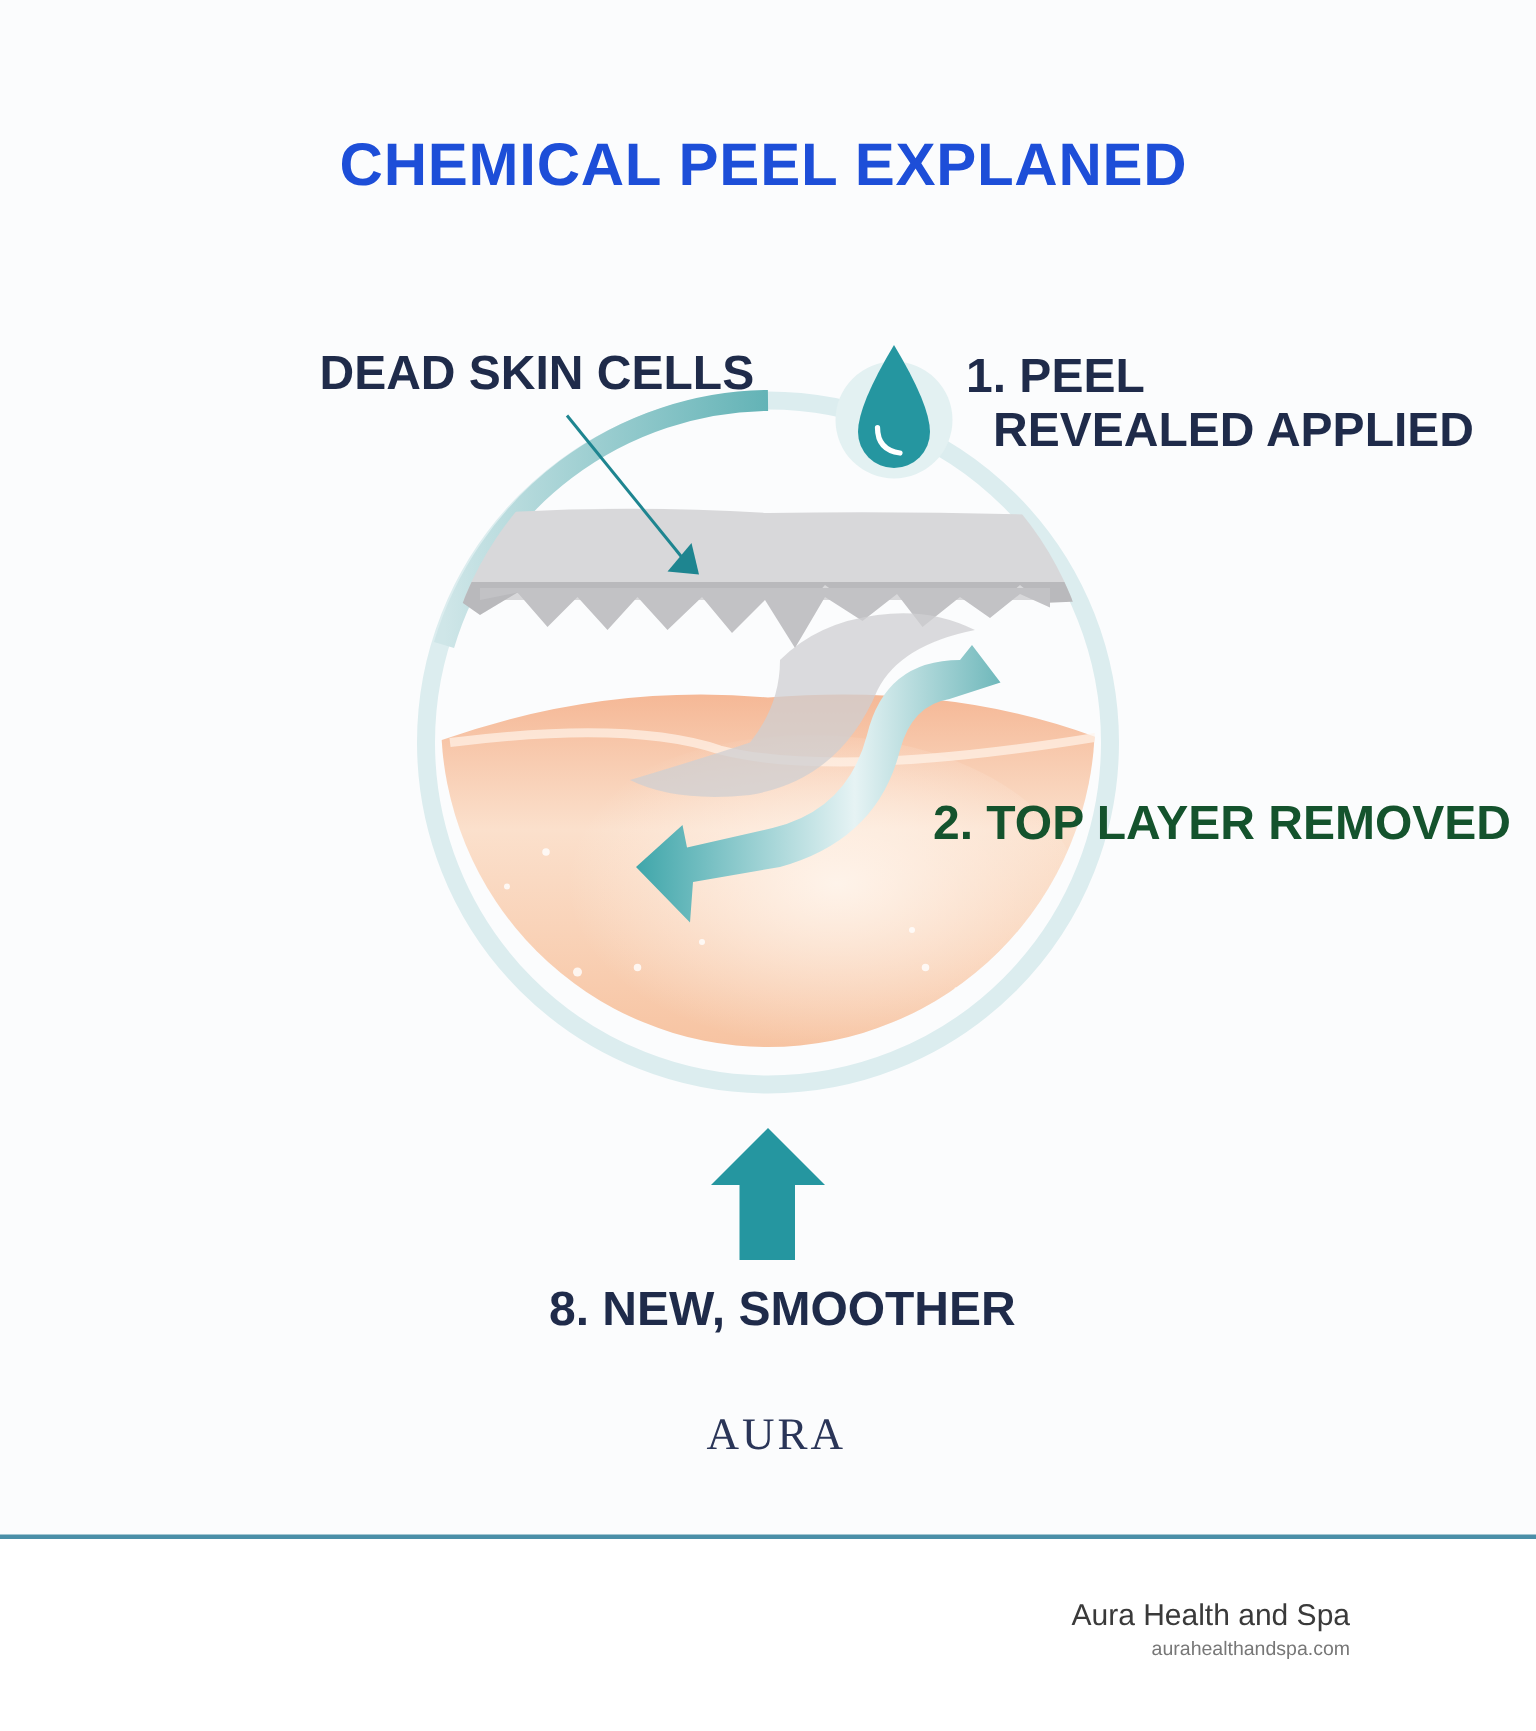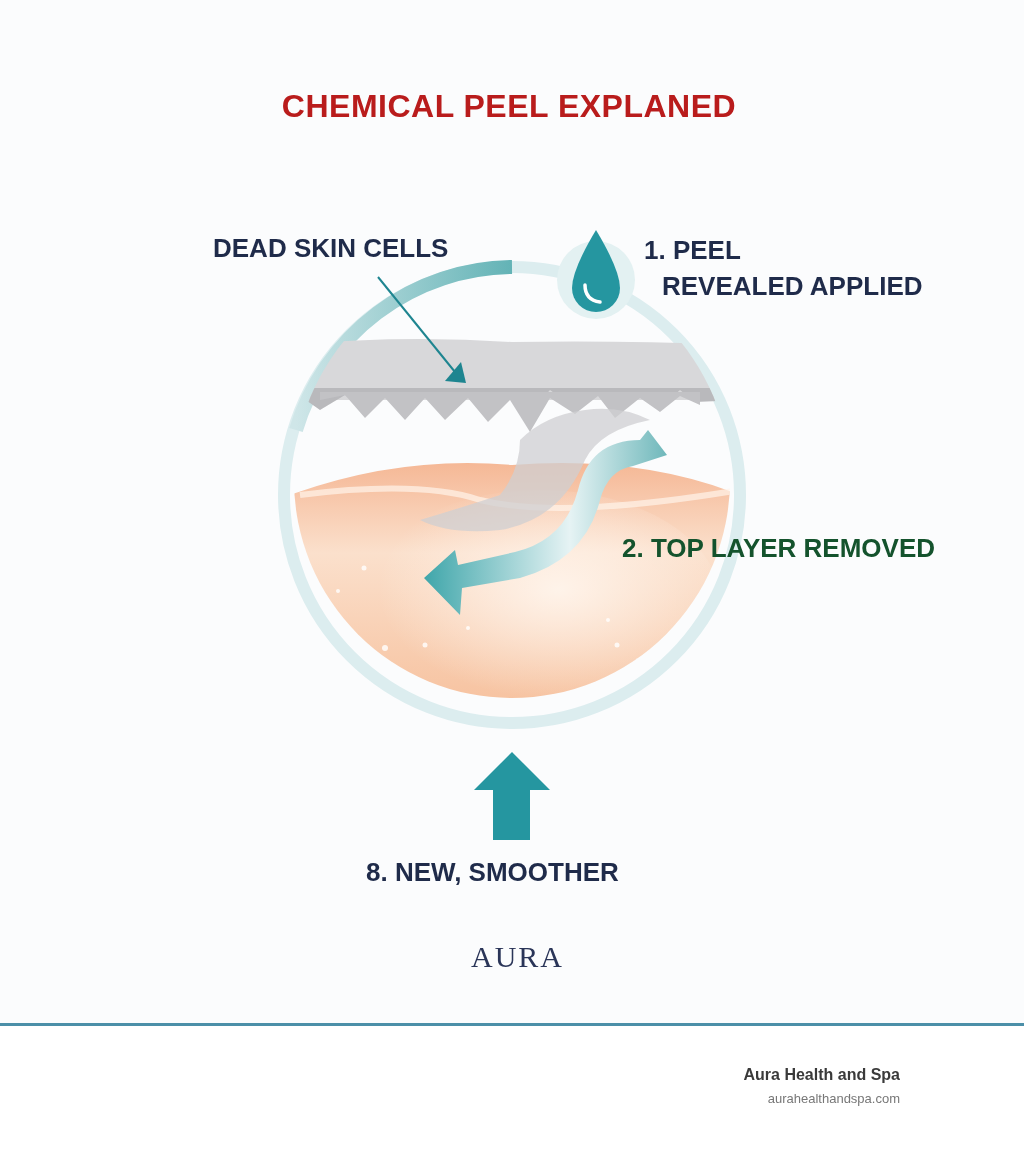--- a/index.html
+++ b/index.html
@@ -3,44 +3,44 @@
 <meta charset="utf-8">
 <style>
   html, body { margin: 0; padding: 0; }
   body {
     width: 1024px; height: 1154px; position: relative; overflow: hidden;
     background: #fbfcfd;
     font-family: "Liberation Sans", sans-serif;
   }
   .title {
     position: absolute; left: 0; top: 88px; width: 1018px; text-align: center;
-    font-size: 32px; font-weight: bold; color: #b91c1c; letter-spacing: 0.5px;
+    font-size: 40px; font-weight: bold; color: #1d4ed8; letter-spacing: 0.5px;
   }
   .label {
-    position: absolute; font-weight: bold; color: #1f2b4a; font-size: 26px; line-height: 36px;
+    position: absolute; font-weight: bold; color: #1f2b4a; font-size: 32px; line-height: 36px;
   }
   .label-dead { left: 213px; top: 230px; }
   .label-step1 { left: 644px; top: 232px; }
   .label-step1 .l2 { display: block; padding-left: 18px; }
   .label-step2 { left: 622px; top: 530px; color: #14532d; }
   .label-step3 { left: 366px; top: 854px; text-align: left; }
   .label-step3 .l2 { display: block; padding-left: 42px; }
   svg.diagram { position: absolute; left: 0; top: 0; }
   .brand-logo { position: absolute; left: 0; top: 940px; width: 1012px; text-align: center; }
   .brand-logo .word {
     font-family: "Liberation Serif", serif; font-size: 30px; color: #2a3558; letter-spacing: 2px;
     display: block; line-height: 34px; padding-left: 23px;
   }
   .brand-logo .sub {
     font-size: 11px; color: #5c6378; letter-spacing: 2px; display: block; margin-top: 2px;
   }
   .divider { position: absolute; left: 0; top: 1023px; width: 1024px; height: 3px; background: #4b8fa8; }
   .footer { position: absolute; left: 0; top: 1026px; width: 1024px; height: 128px; background: #ffffff; }
   .footer-name {
-    position: absolute; right: 124px; top: 40px; font-size: 16px; font-weight: bold; color: #3a3a3a;
+    position: absolute; right: 124px; top: 40px; font-size: 20px; font-weight: normal; color: #3a3a3a;
   }
   .footer-url {
     position: absolute; right: 124px; top: 65px; font-size: 13px; color: #777777;
   }
 </style>
 </head>
 <body>
 
 <div class="title">CHEMICAL PEEL EXPLANED</div>
 

